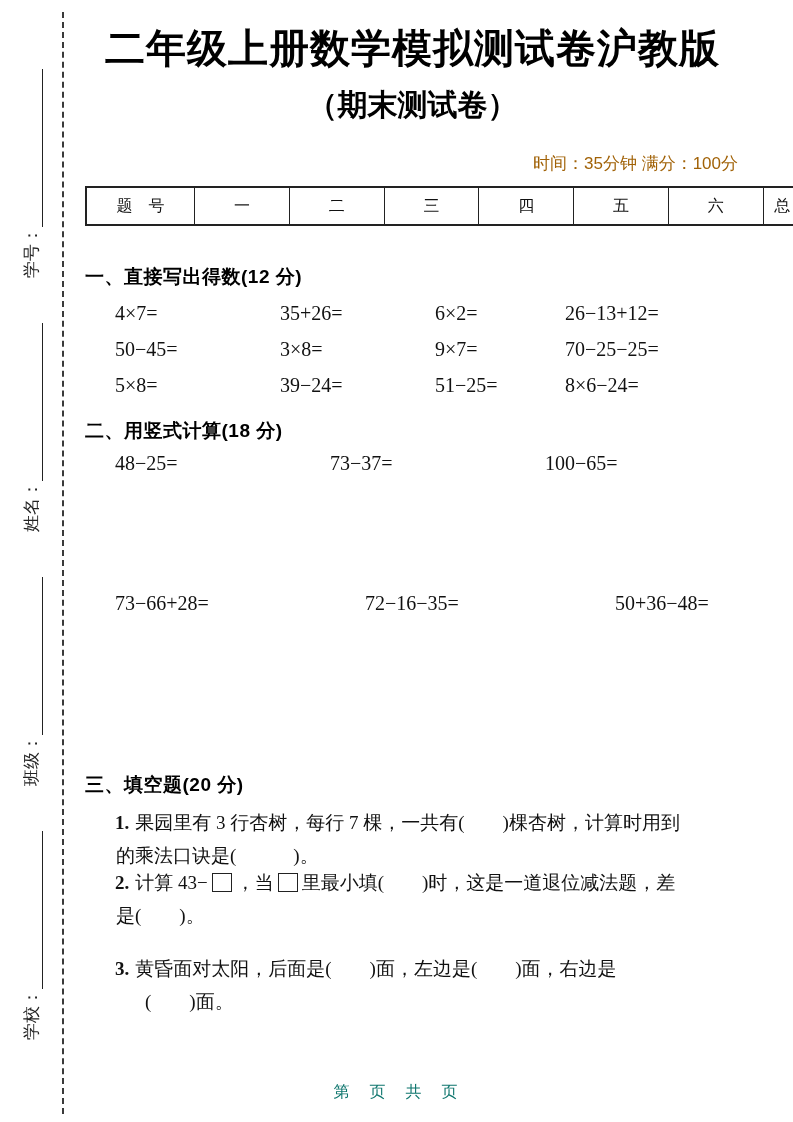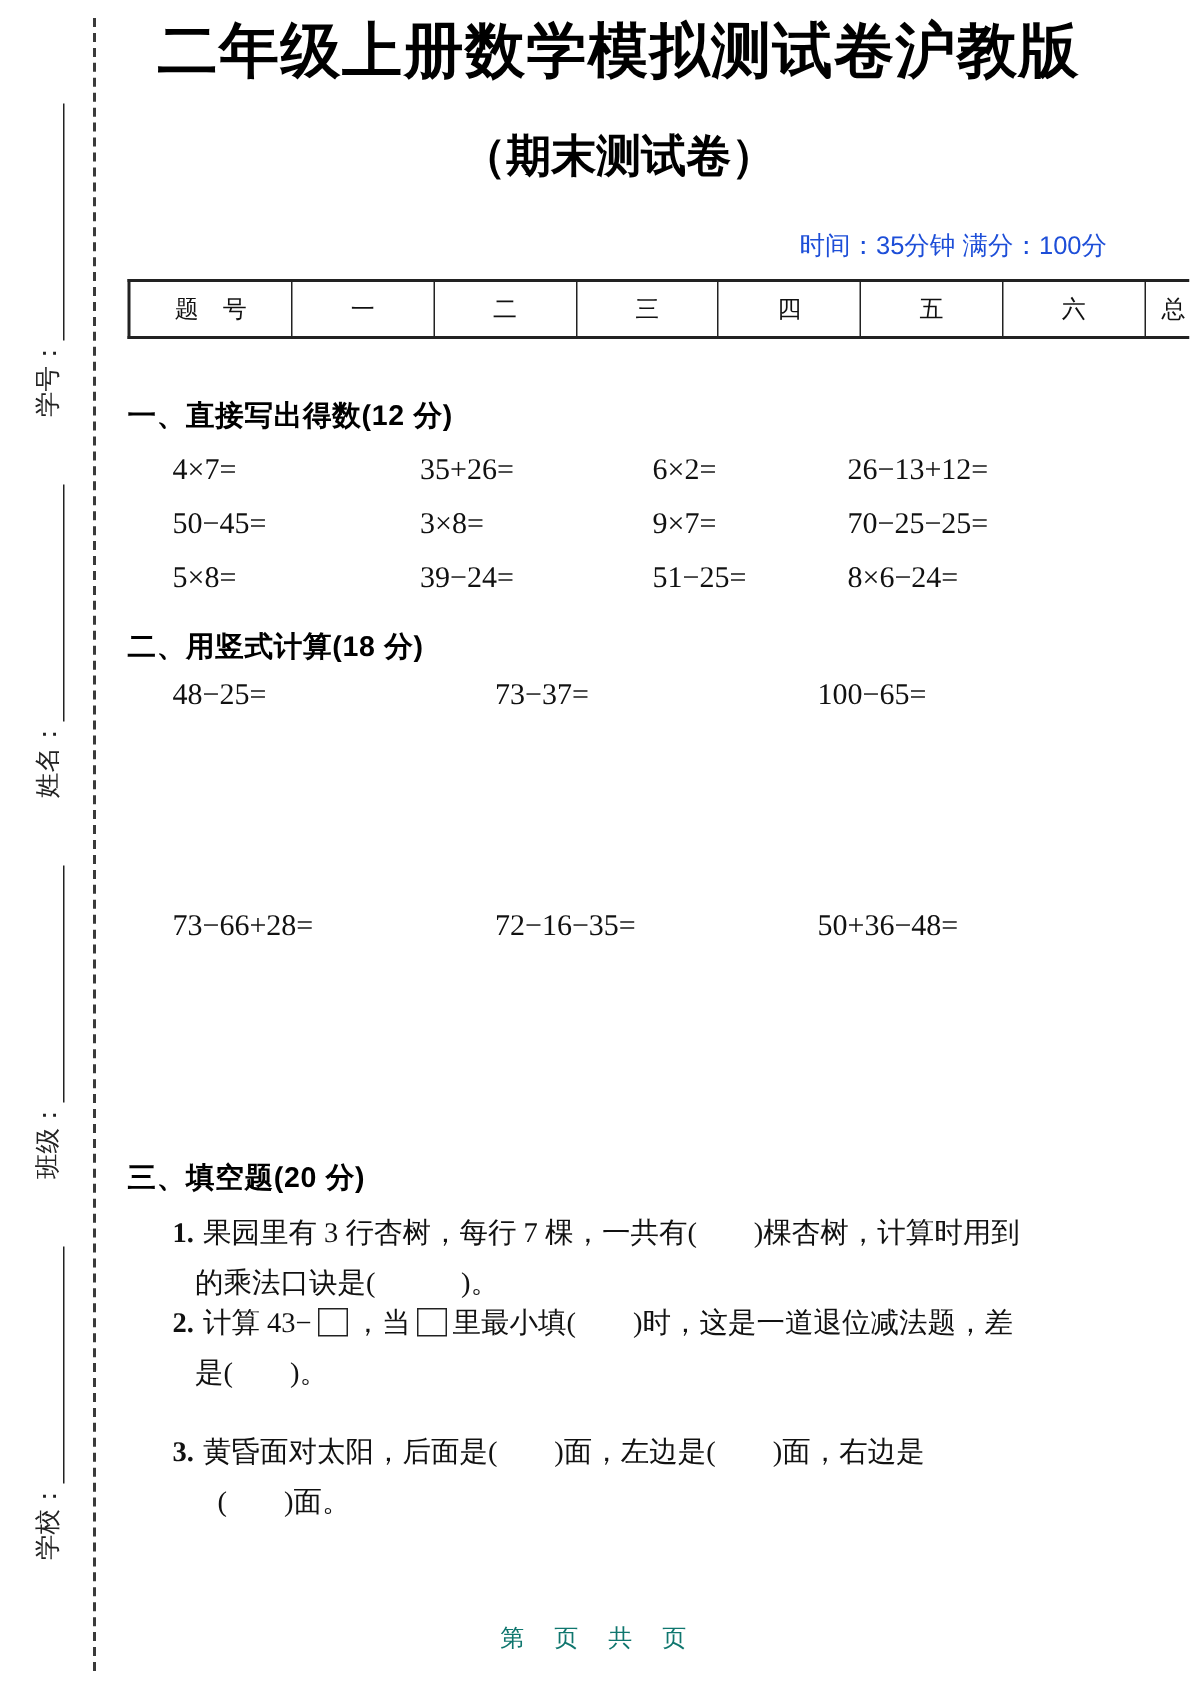--- a/index.html
+++ b/index.html
@@ -24,34 +24,34 @@
     display:flex; align-items:center;
     padding-left:82px; gap:45px;
     font-family:"Liberation Sans", sans-serif;
     font-size:17px; color:#222;
   }
   .sb-group { display:flex; align-items:flex-end; white-space:nowrap; }
   .sb-blank { display:inline-block; width:158px; border-bottom:1.6px solid #222; height:1.15em; }
   
   .main { position:absolute; left:85px; top:0; width:655px; height:1122px; }
   .title {
-    position:absolute; top:10px; left:0; width:100%;
+    position:absolute; top:24px; left:0; width:100%;
     text-align:center; font-family:"Liberation Sans", sans-serif;
     font-weight:bold; font-size:40px; line-height:48px; color:#000;
     letter-spacing:1px;
   }
   .subtitle {
     position:absolute; top:86px; left:0; width:100%;
     text-align:center; font-family:"Liberation Sans", sans-serif;
     font-weight:bold; font-size:30px; line-height:38px; color:#000;
   }
   .info {
     position:absolute; top:152px; left:0; width:100%;
     text-align:right; font-family:"Liberation Sans", sans-serif;
-    font-size:17px; color:#1d4ed8; padding-right:2px;
+    font-size:17px; color:#a16207; padding-right:2px;
   }
   table.score {
     position:absolute; top:186px; left:0;
     width:750px; border-collapse:collapse;
     border:2px solid #222;
     font-family:"Liberation Sans", sans-serif;
     font-size:16px; color:#111;
   }
   table.score td {
     border:1.5px solid #222; text-align:center; vertical-align:middle;
@@ -74,28 +74,28 @@
     row-gap:13px;
   }
   .grid3 {
     position:absolute; left:30px; width:625px;
     display:grid; grid-template-columns:215px 215px 1fr;
   }
   .s1-title { top:264px; }
   .s1-grid  { top:302px; }
   .s2-title { top:418px; }
   .s2-row1  { top:452px; }
-  .s2-row2  { top:606px; }
+  .s2-row2  { top:592px;gap:35px; }
   .s3-title { top:772px; }
   .q { position:absolute; left:30px; width:625px; font-size:19px; line-height:33px; color:#111; }
   .q1 { top:806px; }
   .q2 { top:866px; }
   .q3 { top:952px; }
   .q-num { font-weight:bold; margin-right:6px; font-family:"Liberation Serif", serif; }
-  .q-cont-sm { margin-left:15px; }
+  .q-cont-sm { margin-left:1px; }
   .q-cont-lg { margin-left:30px; }
   .blank-box {
     display:inline-block; width:20px; height:19px;
     border:1.6px solid #222; vertical-align:-3px; margin:0 4px;
     background:#fff;
   }
   .footer {
     position:absolute; top:1082px; left:0; width:793px;
     text-align:center; font-family:"Liberation Sans", sans-serif;
     font-size:16px; color:#0f766e; letter-spacing:2px;

